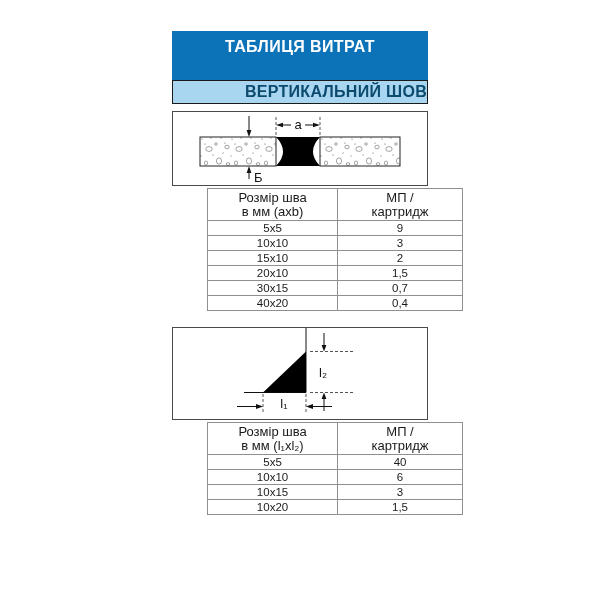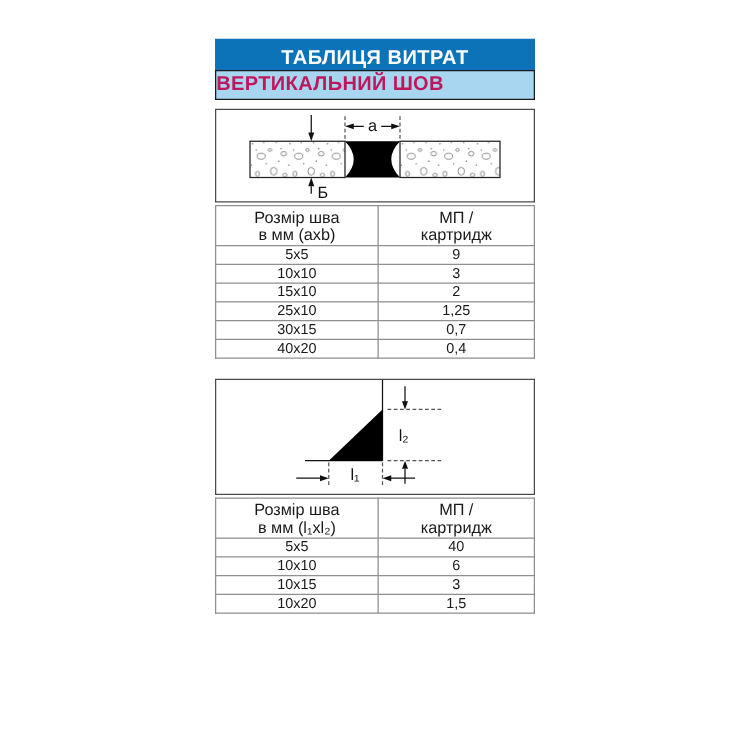--- a/index.html
+++ b/index.html
@@ -1,31 +1,31 @@
 <!DOCTYPE html>
 <html><head>
 <meta charset="utf-8">
 <style>
   * { margin:0; padding:0; box-sizing:border-box; }
   html,body { width:600px; height:600px; }
   body { background:#ffffff; font-family:"Liberation Sans","DejaVu Sans",sans-serif; }
   .page { position:relative; width:600px; height:600px; background:#ffffff; overflow:hidden; }
   .content { position:absolute; left:172px; top:31px; width:256px; }
 
-  .main-header { background:#0d73b8; color:#ffffff; text-align:center; padding:7px 4px 0; }
+  .main-header { background:#0d73b8; color:#ffffff; text-align:center; padding:7px 4px 24px; }
   .main-title { font-size:16px; font-weight:bold; line-height:18px; letter-spacing:0.4px; }
   .main-subtitle { font-size:9.5px; font-weight:bold; line-height:12px; }
 
-  .section-heading { background:#a8d6f0; border:1px solid #1a1a1a; text-align:left;
-    font-weight:bold; font-size:16px; line-height:17px; padding:2px 0 3px; color:#be185d; letter-spacing:0.3px; }
+  .section-heading { background:#a8d6f0; border:1px solid #1a1a1a; text-align:right;
+    font-weight:bold; font-size:16px; line-height:17px; padding:2px 0 3px; color:#0c4a6e; letter-spacing:0.3px; }
 
   .diagram-box { border:1px solid #4a4a4a; background:#ffffff; margin-top:7px; }
   .diagram-box svg { display:block; }
 
-  table { border-collapse:collapse; width:100%; margin-top:2px; table-layout:fixed; }
+  table { border-collapse:collapse; width:100%; margin-top:2px; table-layout:fixed;margin-left:35px; }
   col.c1 { width:51%; } col.c2 { width:49%; }
   th, td { border:1px solid #8f8f8f; text-align:center; color:#1a1a1a; font-weight:normal; }
   th { font-size:13px; line-height:14px; padding:2px 0 1px; white-space:pre-line; }
   td { font-size:11.5px; height:15px; padding:0 2px; }
 
   .section-2 { margin-top:14px; }
   .section-2 .diagram-box { margin-top:16px; }
 </style>
 </head>
 <body>
@@ -112,22 +112,22 @@
             </tr>
           <tr>
               <td>10x10</td>
               <td>3</td>
             </tr>
           <tr>
               <td>15x10</td>
               <td>2</td>
             </tr>
           <tr>
-              <td>25x10</td>
-              <td>1,25</td>
+              <td>20x10</td>
+              <td>1,5</td>
             </tr>
           <tr>
               <td>30x15</td>
               <td>0,7</td>
             </tr>
           <tr>
               <td>40x20</td>
               <td>0,4</td>
             </tr>
         </tbody>

